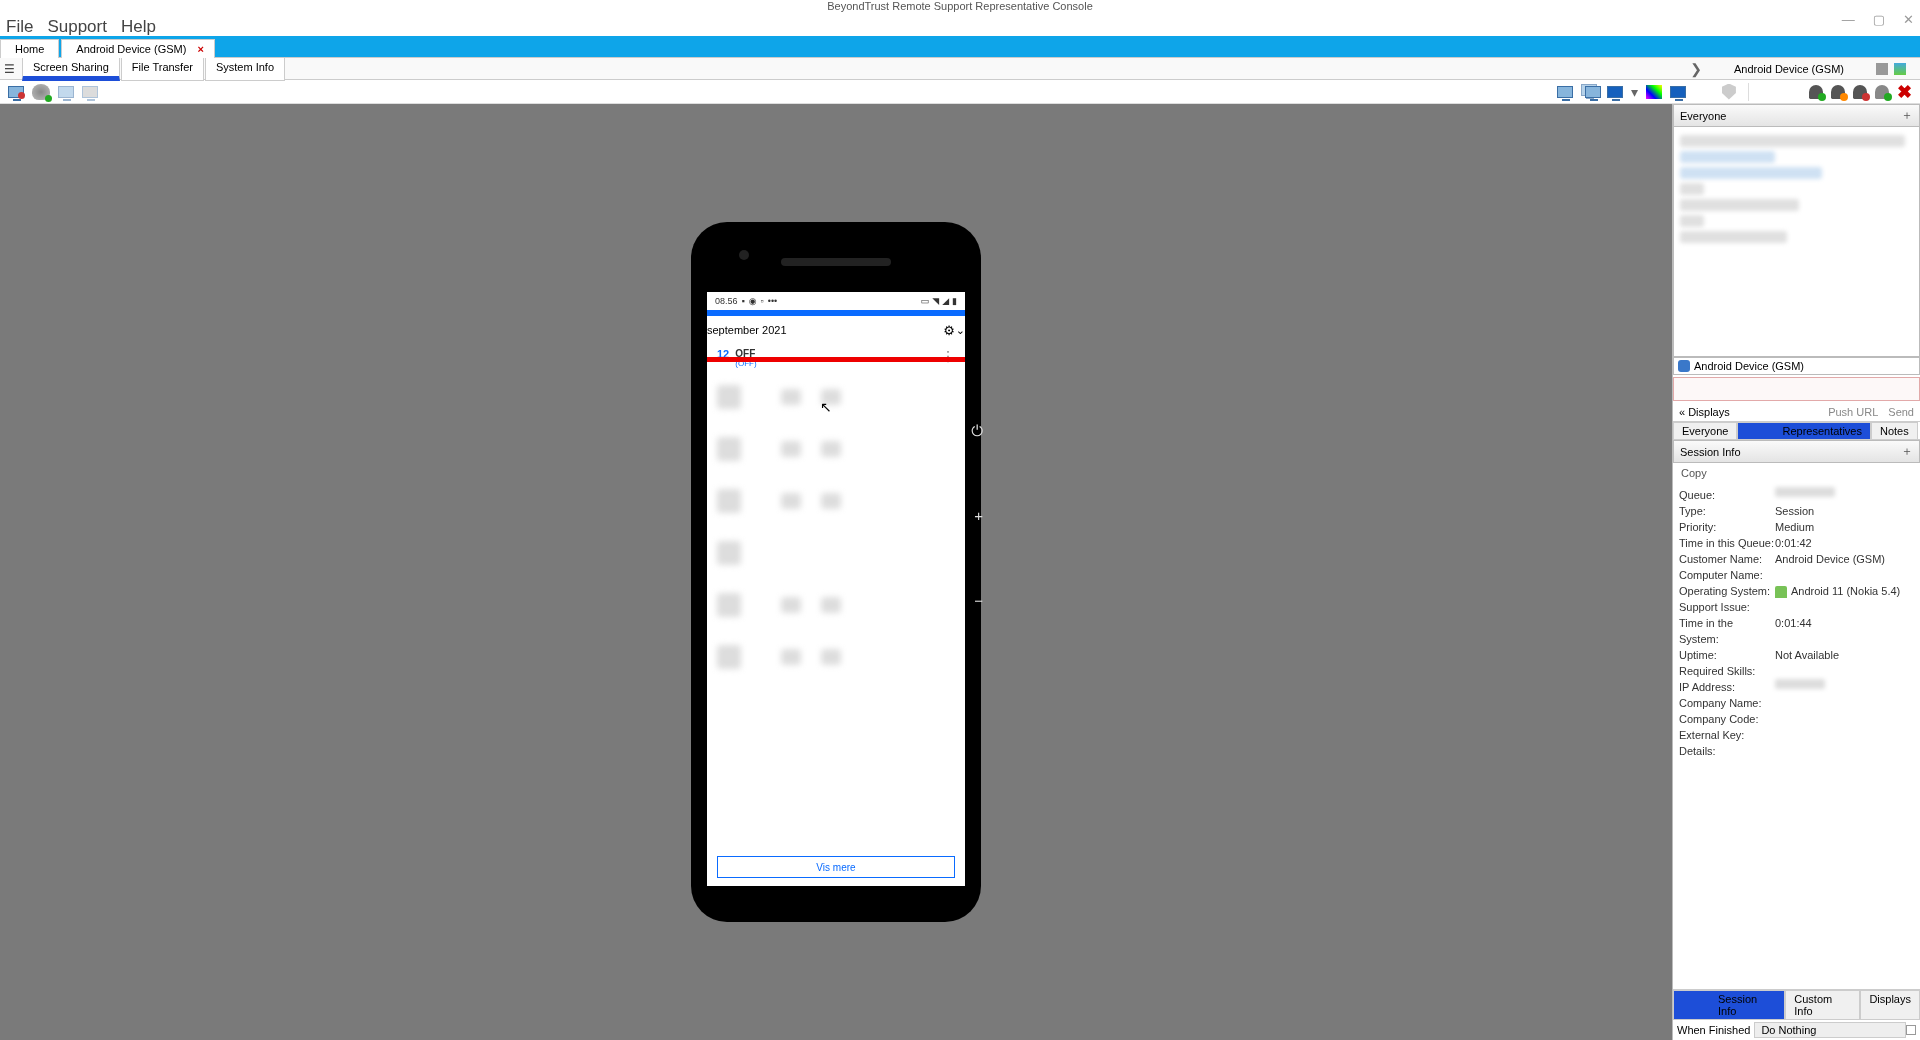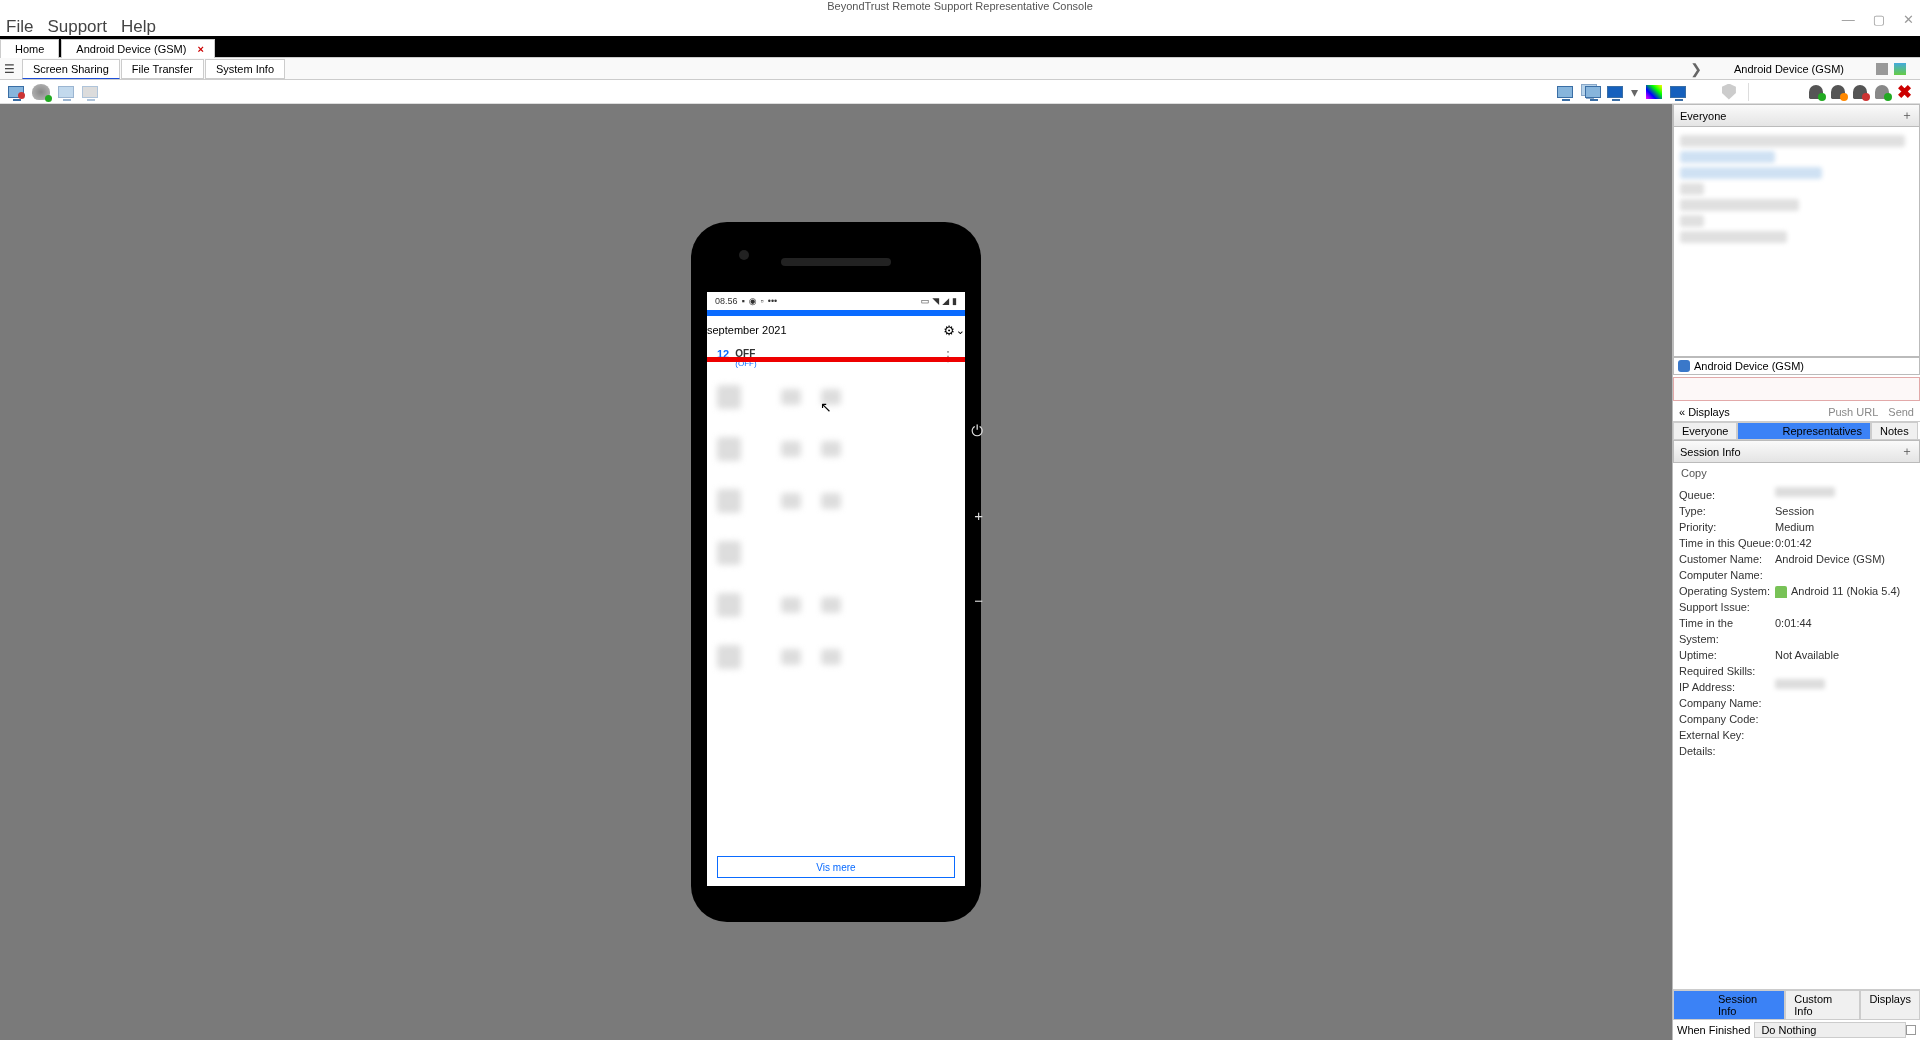--- a/index.html
+++ b/index.html
@@ -8,31 +8,31 @@
 
 .titlebar { height: 18px; display: flex; align-items: center; padding: 0 6px; background: #fff; font-size: 11px; color: #555; flex-direction: column; }
 .titlebar .icon { width: 12px; height: 12px; background: #e87722; border-radius: 2px; margin-right: 4px; }
 .win-controls { margin-left: auto; display: flex; gap: 18px; font-size: 13px; color: #999; }
 .win-controls span { cursor: default; }
 
 
 .menubar { height: 18px; display: flex; align-items: center; padding: 0 6px; font-size: 17px; color: #444; gap: 14px; }
 
 
-.maintabs { height: 22px; border-bottom: 1px solid #ccc; display: flex; align-items: flex-end; background: #000000; text-align: center; }
+.maintabs { height: 22px; border-bottom: 1px solid #ccc; display: flex; align-items: flex-end; background: #0ea5e9; text-align: center; }
 .maintab { padding: 3px 14px; font-size: 11px; border: 1px solid #ccc; border-bottom: none; background: #fff; margin-right: 2px; position: relative; top: 1px; cursor: default; }
 .maintab.secondary { padding: 3px 10px 3px 14px; }
 .close-x { color: #c00; margin-left: 8px; font-weight: bold; }
 
 
 .subtabs-row { height: 22px; background: #f9f9f9; border-bottom: 1px solid #ccc; display: flex; align-items: center; padding: 0 4px; }
 .hamburger { width: 14px; margin-right: 4px; color: #444; font-size: 12px; cursor: pointer; }
 .subtabs { display: flex; }
 .subtab { padding: 3px 10px; font-size: 11px; border: 1px solid #ccc; background: #fff; margin-right: 1px; cursor: default; }
-.subtab.active { border-bottom: 1px solid #1d4ed8; text-align: center; }
+.subtab.active { border-bottom: 5px solid #1d4ed8; text-align: center; }
 .right-device-label { margin-left: auto; margin-right: 10px; font-size: 11px; display: flex; align-items: center; gap: 6px; }
 .chev-icon { font-size: 14px; color: #666; }
 .tiny-icon { width: 12px; height: 12px; display: inline-block; }
 
 
 .toolbar { height: 24px; background: #fff; border-bottom: 1px solid #ddd; display: flex; align-items: center; padding: 0 8px; }
 .tb-left, .tb-right { display: flex; gap: 8px; align-items: center; }
 .tb-right { margin-left: auto; }
 .tb-icon { width: 18px; height: 16px; display: inline-block; position: relative; }
 .monitor-ico { width: 16px; height: 12px; border: 1.5px solid #3a6ea5; background: #87b5dc; position: relative; }
@@ -86,21 +86,21 @@
 .plus-btn { margin-left: auto; font-size: 12px; color: #555; cursor: pointer; }
 .chat-list { flex: 0 0 230px; border: 1px solid #bbb; border-top: none; overflow: auto; padding: 4px; }
 .blur-line { height: 12px; background: #e0e0e0; border-radius: 3px; margin: 4px 2px; filter: blur(2px); }
 .device-row { border: 1px solid #bbb; padding: 2px 4px; display: flex; align-items: center; gap: 4px; }
 .user-ico { width: 12px; height: 12px; background: #3a78c9; border-radius: 3px; }
 .input-box { border: 1px solid #e2a9a9; height: 24px; margin: 2px 0; background: #fdf8f8; }
 .msg-bar { display: flex; padding: 3px 6px; border-bottom: 1px solid #ccc; font-size: 11px; align-items: center; gap: 8px; }
 .msg-bar .right-links { margin-left: auto; display: flex; gap: 10px; color: #888; }
 .mini-tabs { display: flex; border-bottom: 1px solid #ccc; }
 .mini-tab { padding: 2px 8px; font-size: 11px; border: 1px solid #ccc; border-bottom: none; background: #f0f0f0; cursor: default; }
-.mini-tab.active { background: #3b82f6; padding-left: 44px; }
+.mini-tab.active { background: #1d4ed8; padding-left: 44px; }
 .copy-btn { padding: 4px 8px; font-size: 11px; color: #555; }
 .info-grid { padding: 4px 6px; font-size: 11px; line-height: 16px; flex: 1; overflow: auto; }
 .info-row { display: flex; }
 .info-label { width: 96px; color: #333; }
 .info-val { color: #333; }
 .blur-val { display: inline-block; width: 60px; height: 10px; background: #ddd; filter: blur(2px); border-radius: 2px; }
 .android-ico { width: 12px; height: 12px; display: inline-block; background: #78c257; border-radius: 2px 2px 0 0; margin-right: 4px; vertical-align: middle; }
 .bottom-tabs { display: flex; border-top: 1px solid #ccc; }
 .footer-row { display: flex; padding: 2px 4px; font-size: 11px; border-top: 1px solid #ccc; align-items: center; }
 .footer-select { background: #eee; padding: 1px 6px; border: 1px solid #ccc; margin-left: 4px; flex: 1; }

